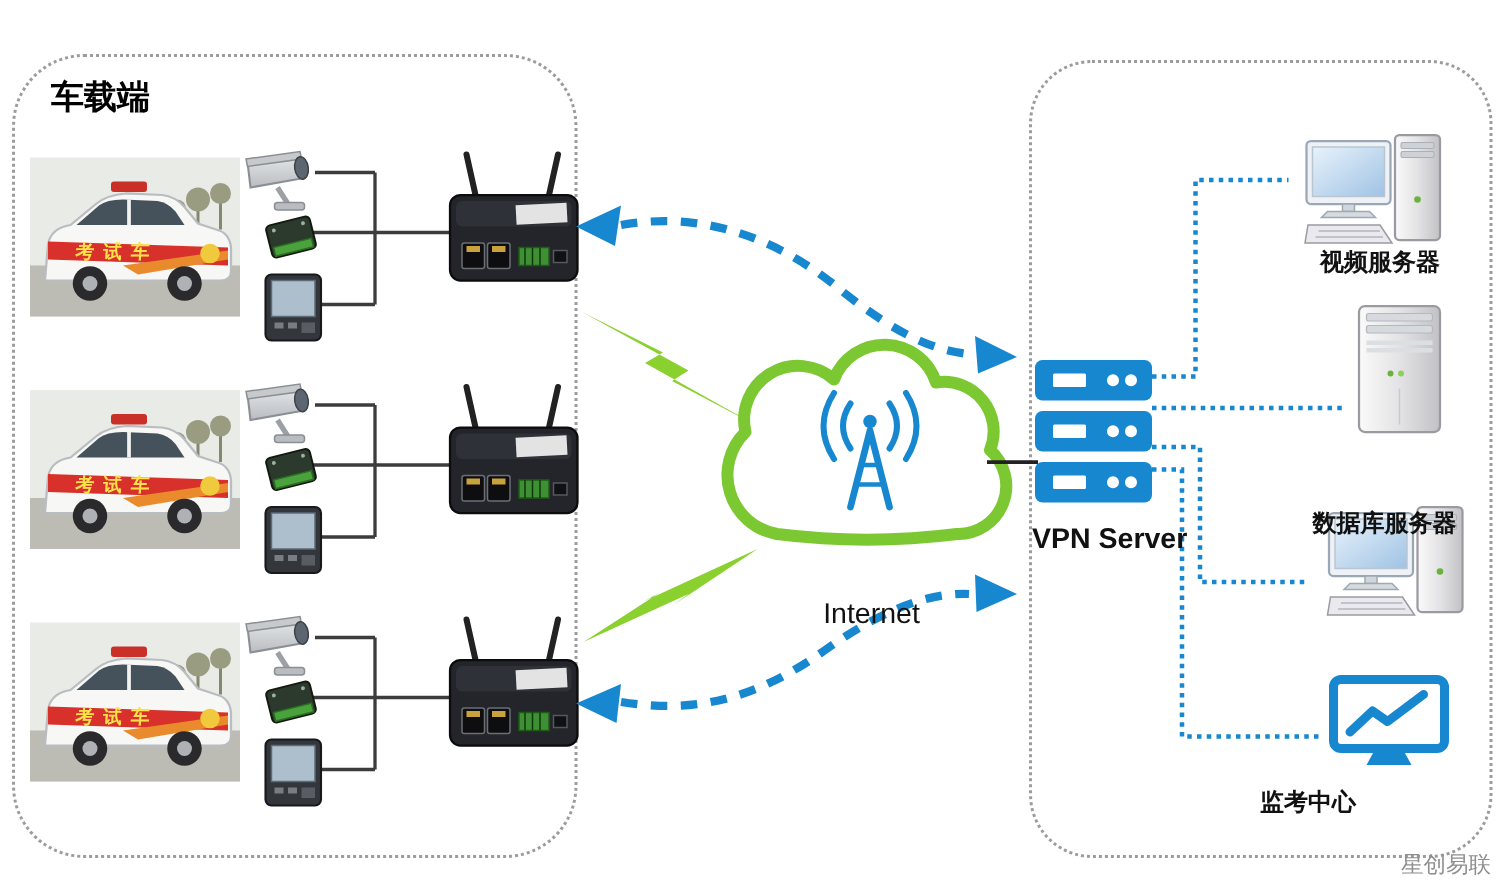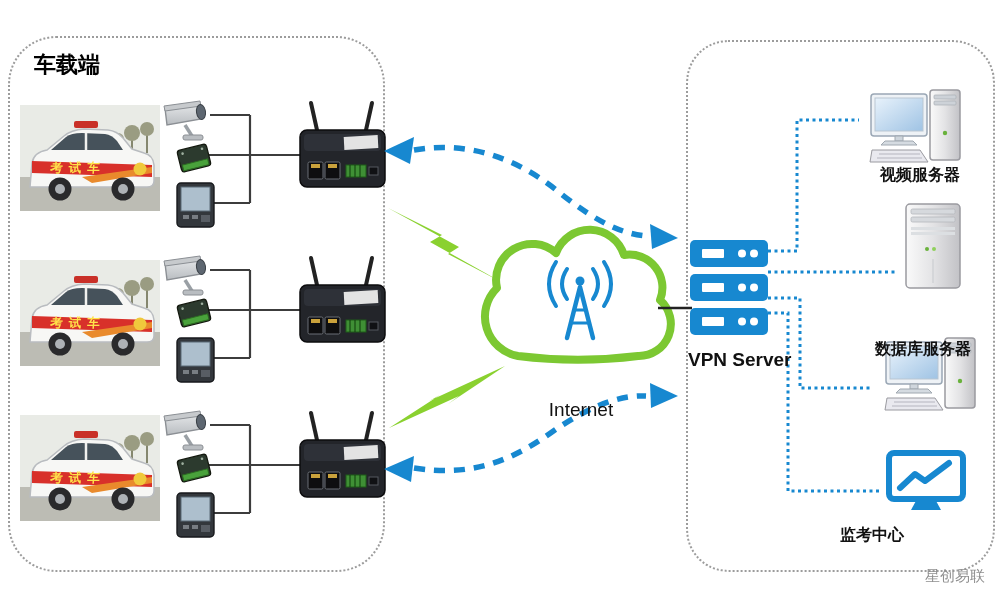--- a/index.html
+++ b/index.html
@@ -12,21 +12,21 @@
   .t-vehicle{left:34px;top:50px;}
   .t-dc{left:708px;top:62px;}
   .lbl{position:absolute;color:#111;text-align:center;white-space:nowrap;}
   .lbl-internet{left:538px;top:356px;width:86px;font-size:19px;margin-top:43px;}
   .lbl-vpn{left:688px;top:349px;width:100px;font-size:19px;font-weight:bold;text-align:left;}
   .lbl-server{font-size:16px;font-weight:600;}
   .lbl-s1{left:858px;top:165px;width:124px;}
   .lbl-s2{left:848px;top:296px;width:150px;margin-top:43px;}
   .lbl-s3{left:856px;top:410px;width:128px;}
   .lbl-s4{left:816px;top:525px;width:112px;}
-  .watermark{position:absolute;left:916px;top:567px;width:78px;font-size:15px;color:#8f8f8f;text-align:center;}
+  .watermark{position:absolute;left:916px;top:567px;width:78px;font-size:15px;color:#8f8f8f;text-align:right;}
   .car-banner{position:absolute;width:88px;height:16px;font-size:12.5px;font-weight:bold;color:#ffe24a;
               letter-spacing:6px;transform:skewX(-4deg);text-align:center;overflow:hidden;}
   .cb-1{left:34px;top:160px;} .cb-2{left:34px;top:315px;} .cb-3{left:34px;top:470px;}
   svg.overlay{position:absolute;left:0;top:0;}
 </style>
 </head>
 <body>
 
 <div class="canvas">
 

